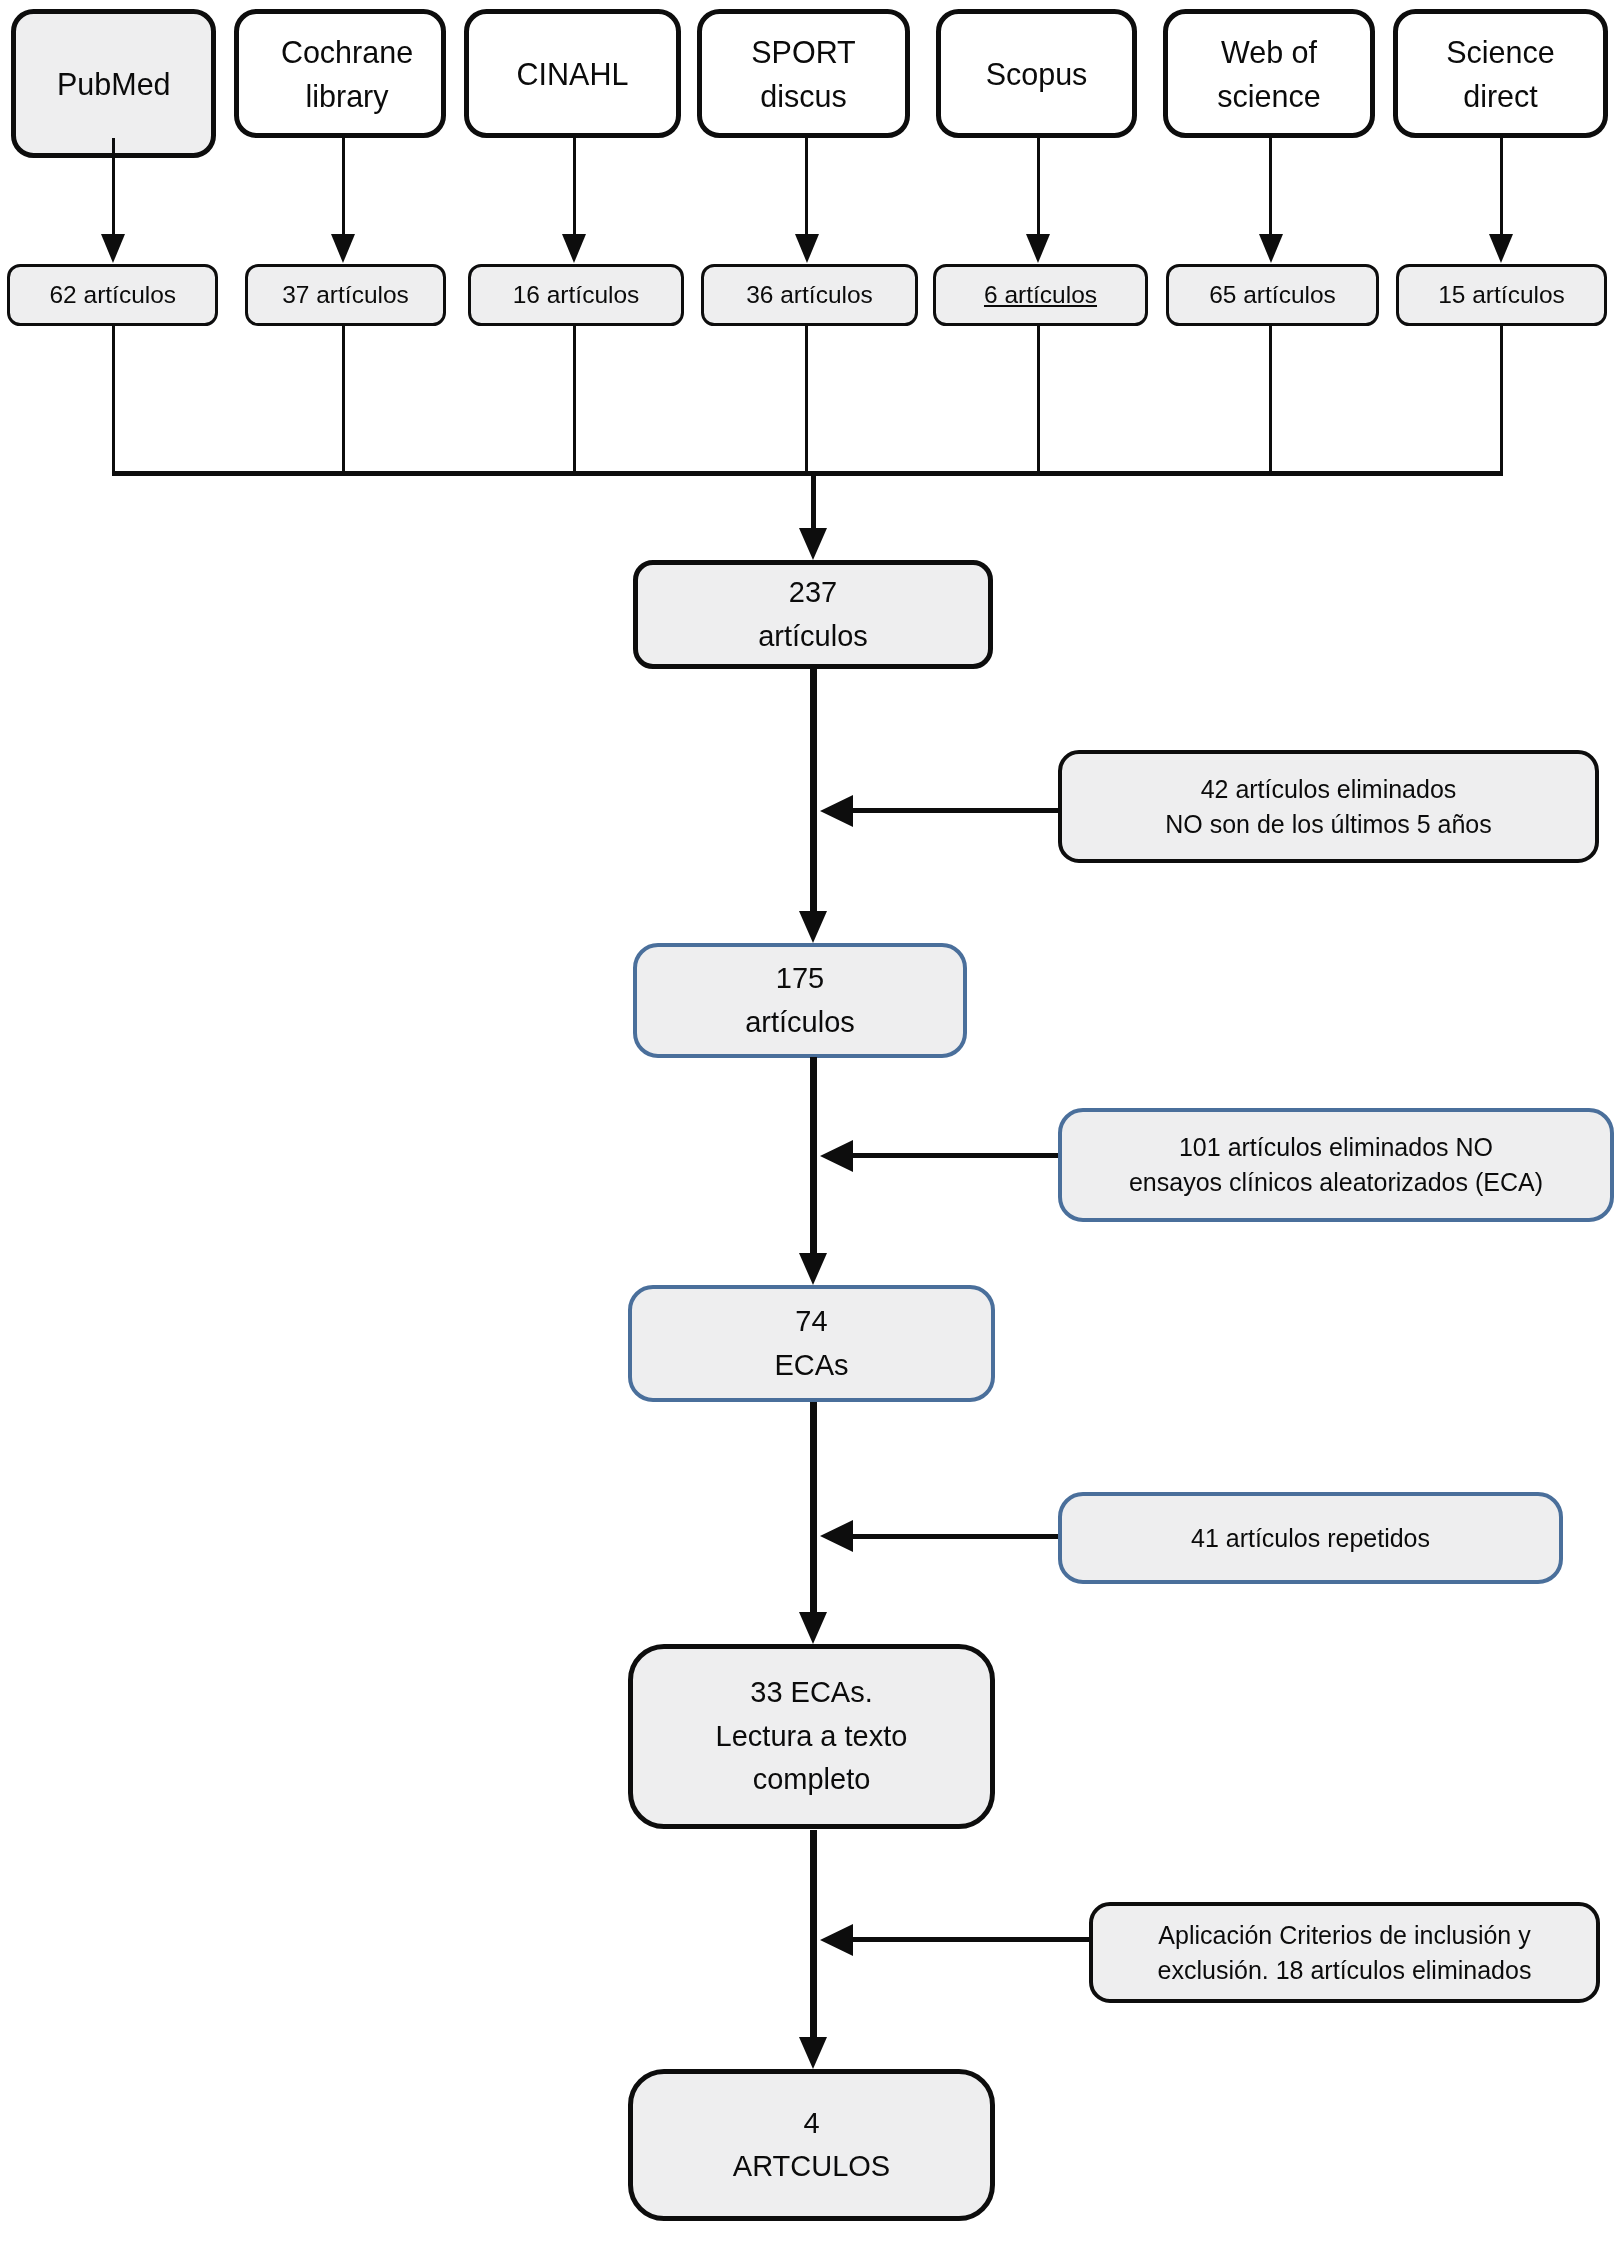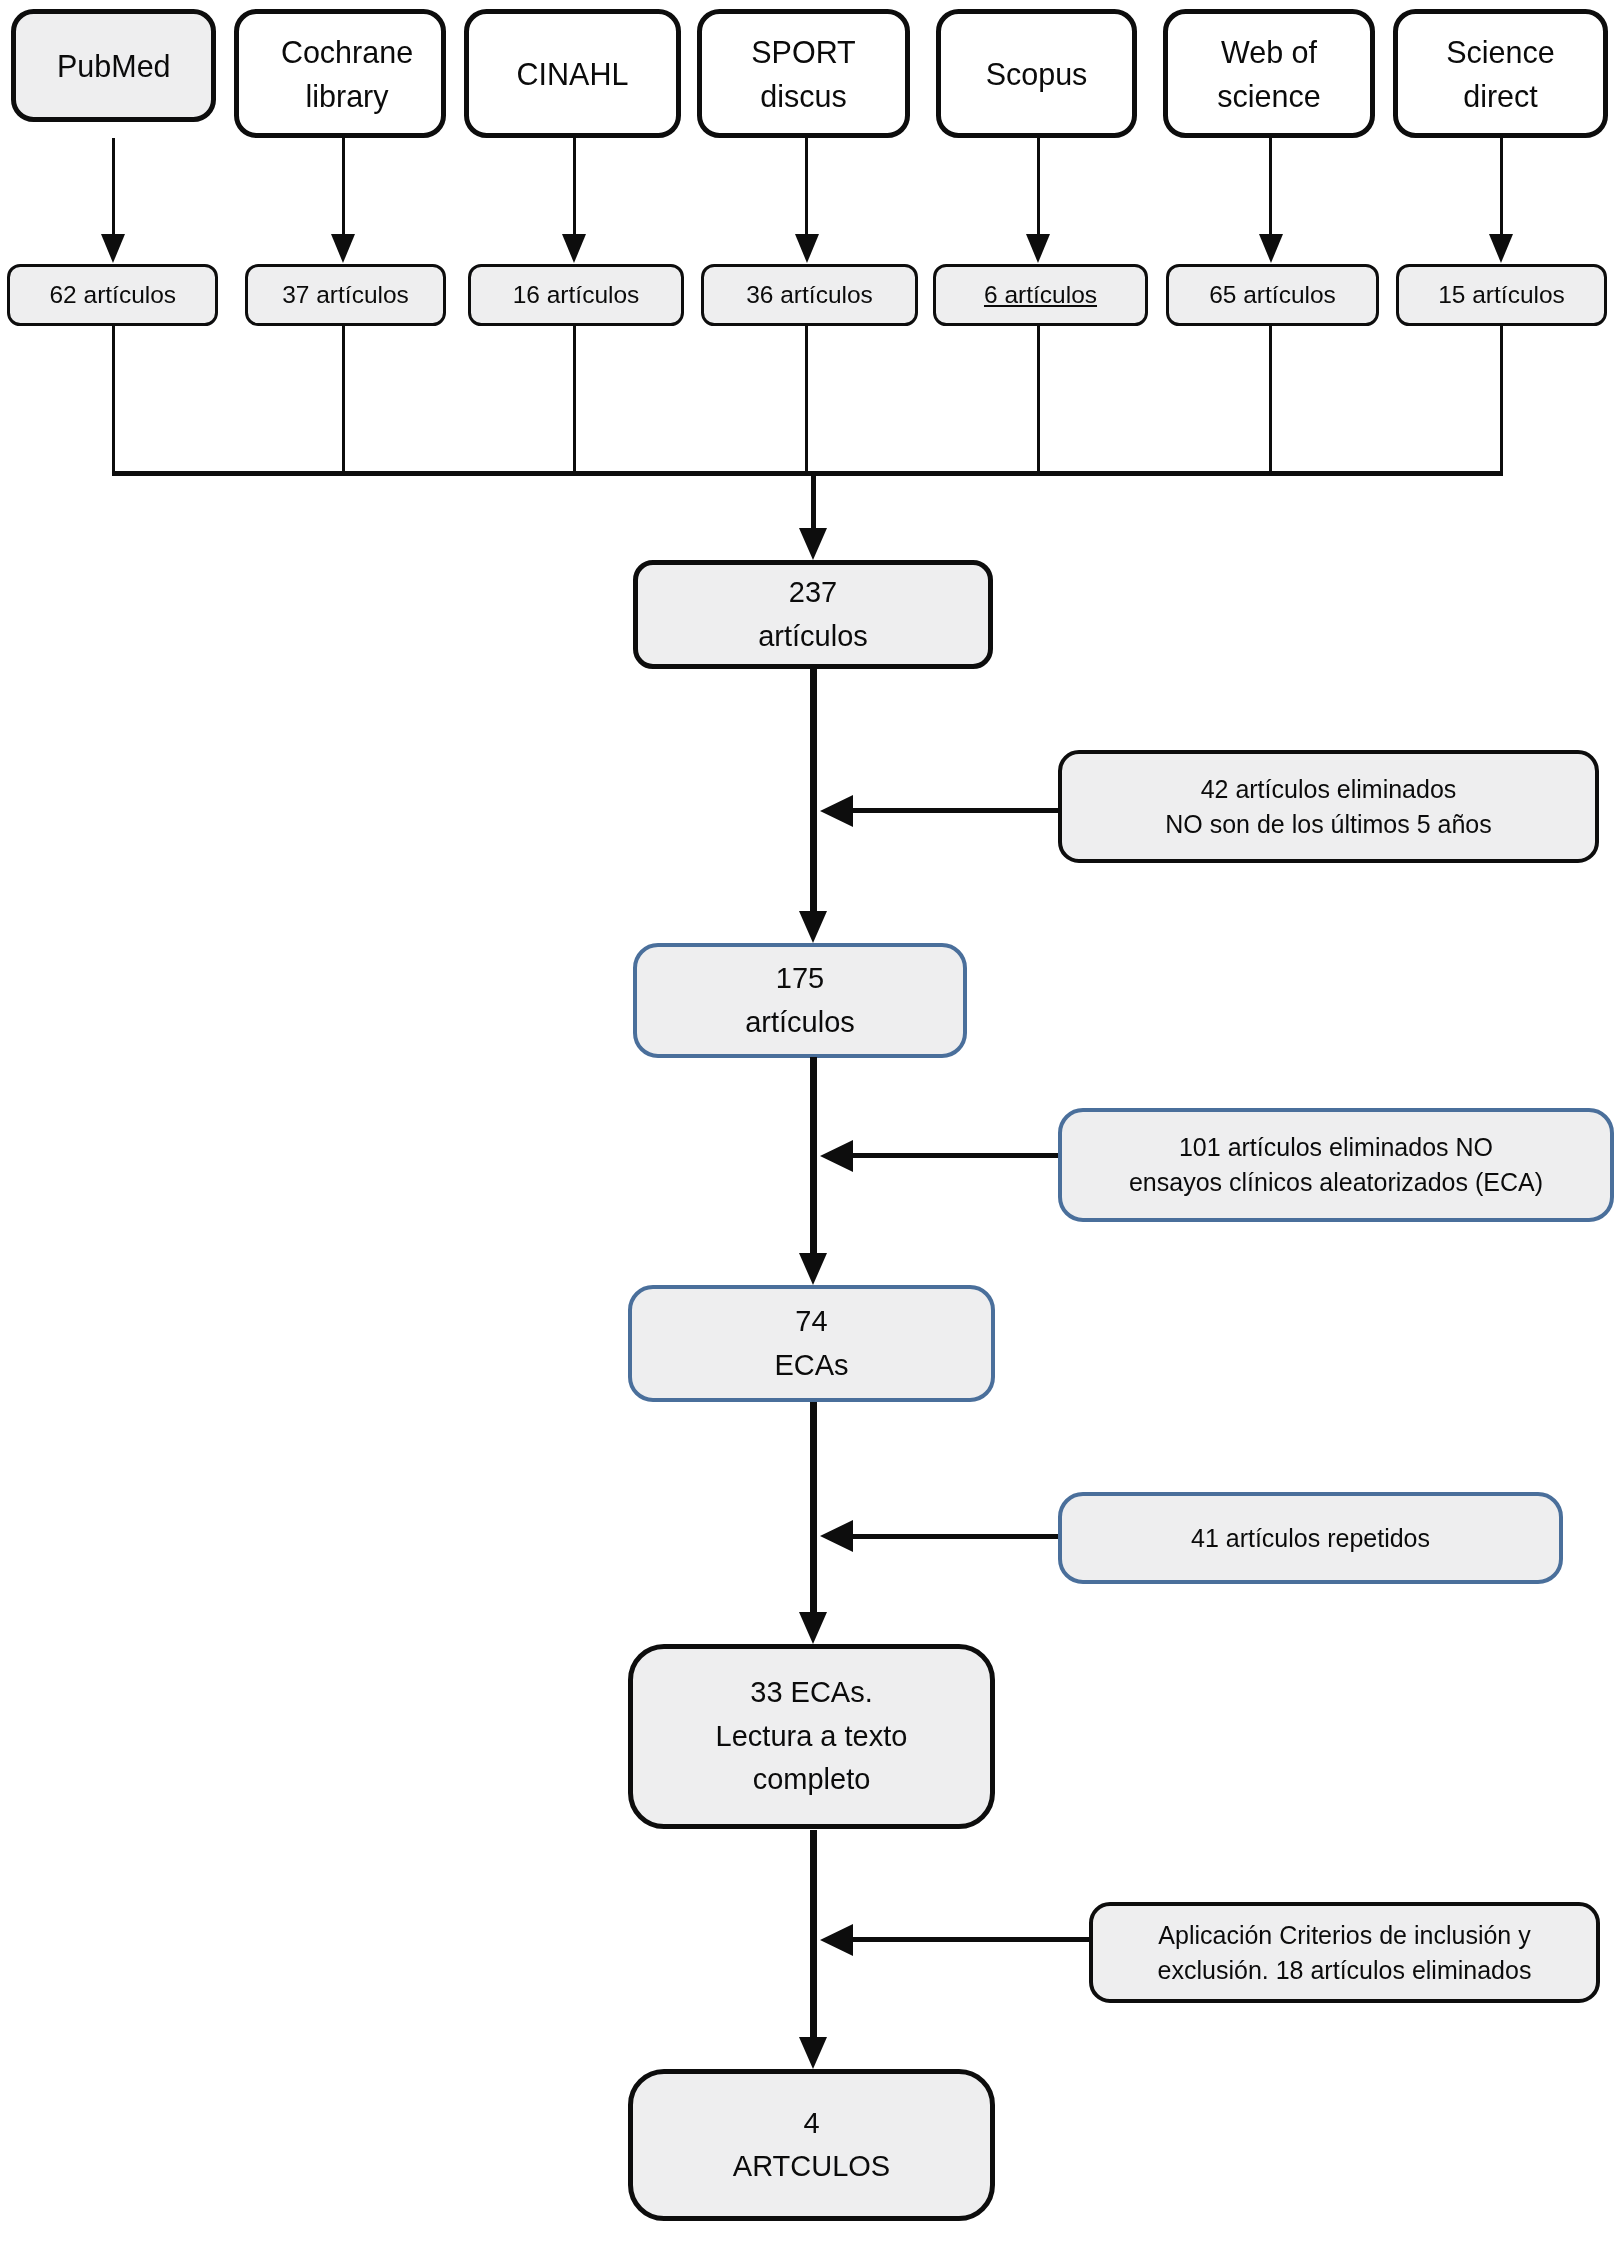--- a/index.html
+++ b/index.html
@@ -23,21 +23,21 @@
   .head-left{position:absolute;width:0;height:0;border-top:16px solid transparent;
              border-bottom:16px solid transparent;border-right:33px solid #0d0d0d;}
   .wrap{display:contents;}
 </style>
 </head>
 <body>
 
 <div id="stage">
 
   
-  <div class="box top fill" style="left:11.3px;top:9.3px;width:205px;height:113px;">PubMed</div>
+  <div class="box top fill" style="left:11.3px;top:9.3px;width:205px;height:149px;">PubMed</div>
   <div class="box top" style="left:234px;top:9.3px;width:212px;height:129px;padding-left:14px;">Cochrane
 library</div>
   <div class="box top" style="left:464px;top:9.3px;width:217px;height:129px;">CINAHL</div>
   <div class="box top" style="left:697px;top:9.3px;width:213px;height:129px;">SPORT
 discus</div>
   <div class="box top" style="left:936px;top:9.3px;width:201px;height:129px;">Scopus</div>
   <div class="box top" style="left:1163px;top:9.3px;width:212px;height:129px;">Web of
 science</div>
   <div class="box top" style="left:1393px;top:9.3px;width:215px;height:129px;">Science
 direct</div>

